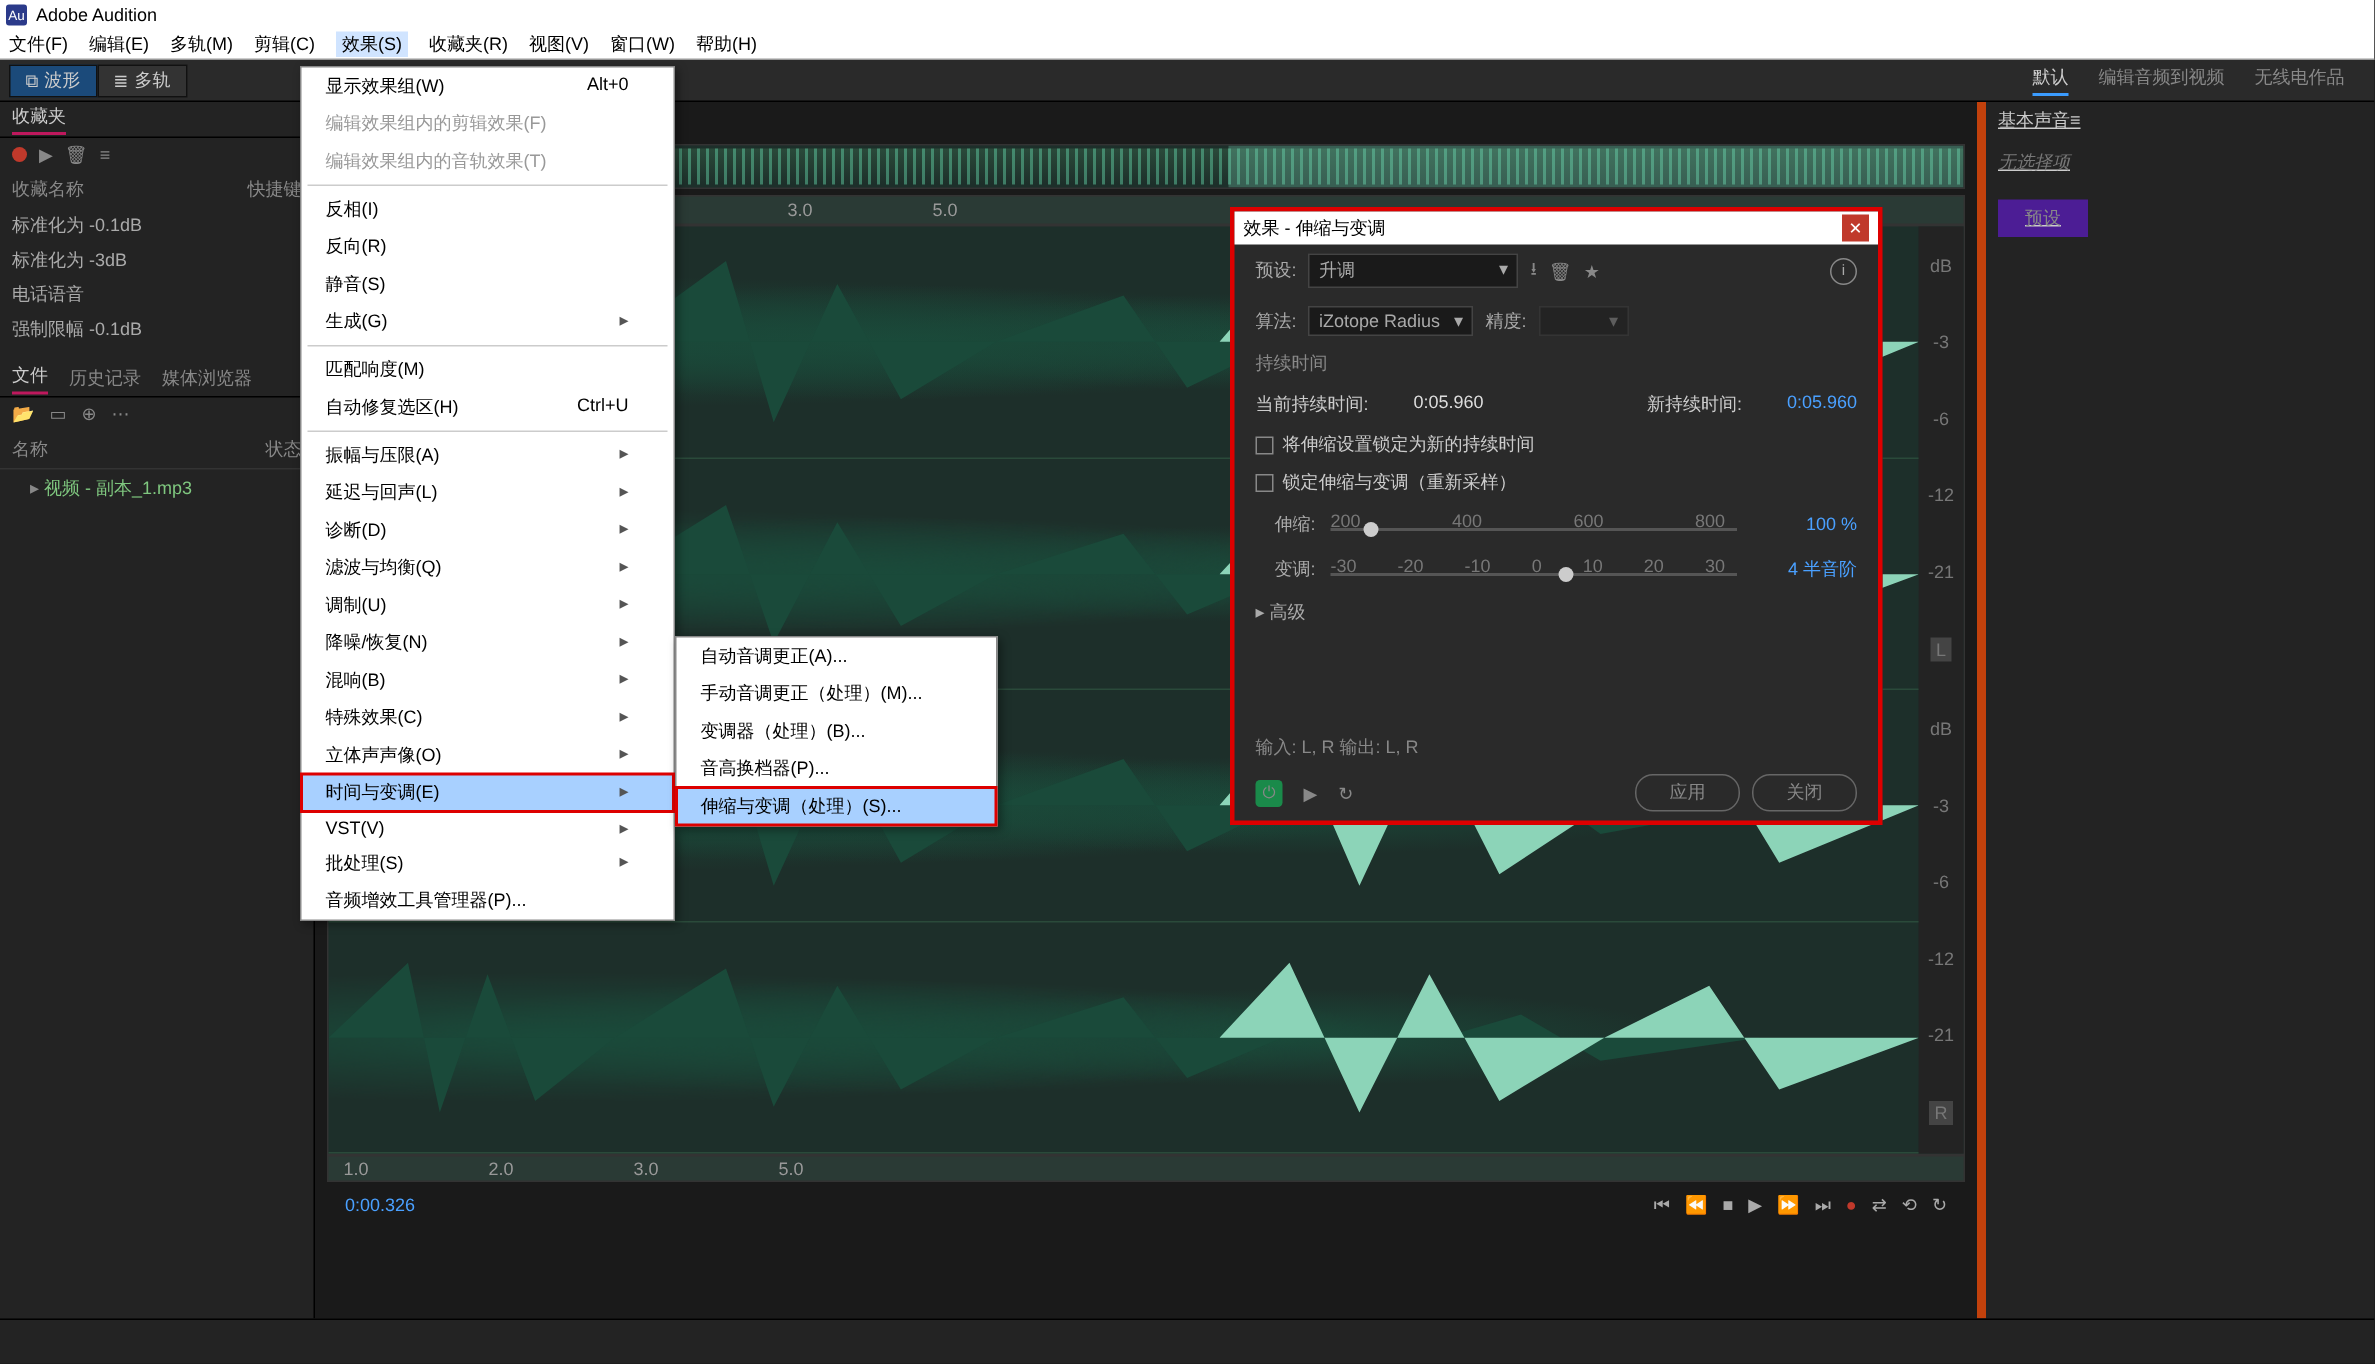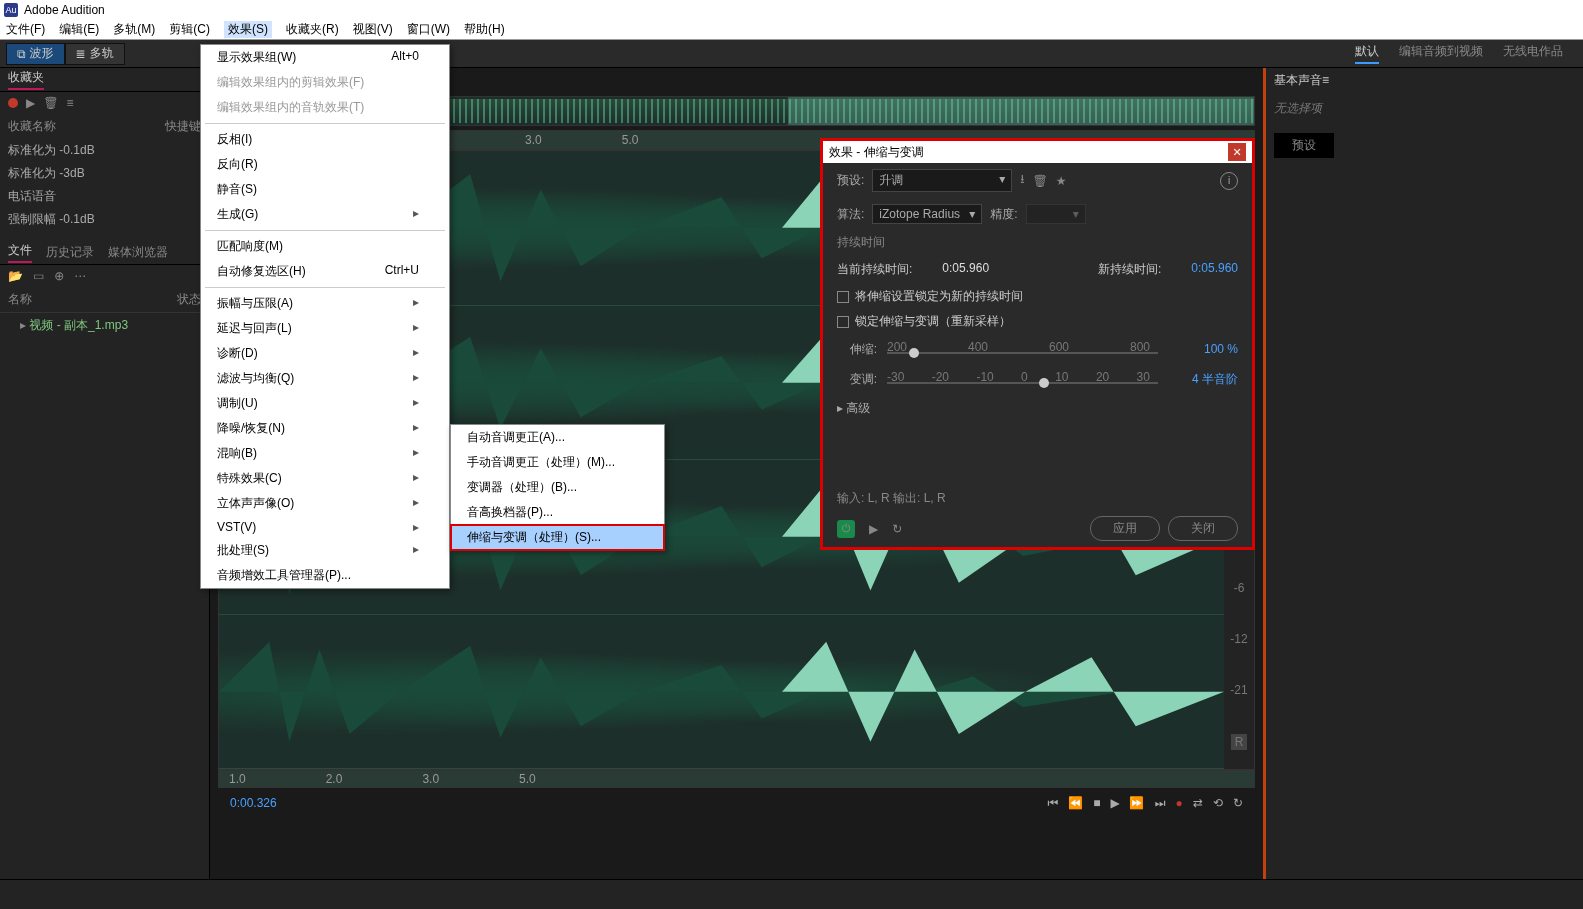--- a/index.html
+++ b/index.html
@@ -20,21 +20,21 @@
 .modebtn { height:22px; padding:0 10px; display:flex; align-items:center; gap:4px; background:#333; border:1px solid #111; cursor:pointer; }
 .modebtn.active { background:#1b4a7a; }
 .workspacerow .right { margin-left:auto; display:flex; gap:20px; padding:0 20px; color:#888; }
 .workspacerow .right .sel { color:#ccc; }
 .workspacerow .right .sel::after { content:""; display:block; height:2px; background:#3b9cff; margin-top:2px; }
 
 
 .main { display:flex; height:calc(100% - 68px - 30px); }
 .left { width:210px; background:#232323; border-right:1px solid #000; display:flex; flex-direction:column; }
 .center { flex:1; position:relative; background:#1a1a1a; }
-.rightp { width:320px; background:#232323; border-left:3px solid #c2410c; }
+.rightp { width:265px; background:#232323; border-left:6px solid #c2410c;text-decoration:underline; }
 
 
 .panelhead { height:24px; display:flex; align-items:center; padding:0 8px; gap:14px; border-bottom:1px solid #000; color:#888; }
 .panelhead .act { color:#ccc; border-bottom:2px solid #be185d; padding-bottom:2px; }
 .leftrow { display:flex; align-items:center; gap:8px; padding:4px 8px; color:#888; }
 .leftrow .rec { width:10px; height:10px; border-radius:50%; background:#c0392b; }
 .leftlabels { display:flex; justify-content:space-between; padding:4px 8px; color:#888; }
 .favitem { padding:3px 8px; color:#aaa; }
 .iconrow { display:flex; gap:10px; padding:4px 8px; color:#888; }
 .filehdr { display:flex; justify-content:space-between; padding:4px 8px; color:#888; border-bottom:1px solid #333; }
@@ -63,21 +63,21 @@
 .dbcol { width:30px; background:#232323; display:flex; flex-direction:column; justify-content:space-around; align-items:center; color:#777; font-size:10px; }
 .ruler2 { height:18px; background:#2a3a35; margin:0 8px; display:flex; gap:80px; padding:0 10px; color:#999; align-items:center; border:1px solid #333; }
 .timerow { height:30px; display:flex; align-items:center; padding:0 20px; color:#4aa0ff; font-size:16px; gap:30px; }
 .timerow .transport { margin-left:auto; display:flex; gap:10px; color:#aaa; }
 .timerow .transport span { cursor:pointer; }
 .timerow .transport .rec { color:#c0392b; }
 
 
 .rphead { height:24px; display:flex; align-items:center; padding:0 8px; color:#ccc; }
 .rpno { padding:8px; color:#777; font-style:italic; }
-.rpbtn { margin:8px; padding:4px 8px; background:#000000; width:60px; text-align:center; color:#888; }
+.rpbtn { margin:8px; padding:4px 8px; background:#4c1d95; width:60px; text-align:center; color:#888; }
 
 
 .dropdown { position:absolute; background:#fff; color:#000; border:1px solid #888; box-shadow:2px 2px 6px rgba(0,0,0,.4); z-index:50; }
 .dropdown .mi { padding:4px 30px 4px 16px; display:flex; justify-content:space-between; gap:30px; cursor:pointer; white-space:nowrap; }
 .dropdown .mi.hl { background:#a8d0ff; outline:2px solid #d00; outline-offset:-1px; }
 .dropdown .sep { height:1px; background:#ccc; margin:3px 4px; }
 .dropdown .mi .arr::after { content:"▸"; color:#555; }
 .dd1 { left:200px; top:44px; width:250px; }
 .dd2 { left:450px; top:424px; width:215px; }
 
@@ -358,20 +358,24 @@
       <span class="arr"></span>
     </div>
     <div class="mi">
       <span>特殊效果(C)</span>
       <span class="arr"></span>
     </div>
     <div class="mi">
       <span>立体声声像(O)</span>
       <span class="arr"></span>
     </div>
+    <div class="mi hl">
+      <span>时间与变调(E)</span>
+      <span class="arr"></span>
+    </div>
     <div class="mi">
       <span>VST(V)</span>
       <span class="arr"></span>
     </div>
     <div class="mi">
       <span>批处理(S)</span>
       <span class="arr"></span>
     </div>
     <div class="mi">
       <span>音频增效工具管理器(P)...</span>

